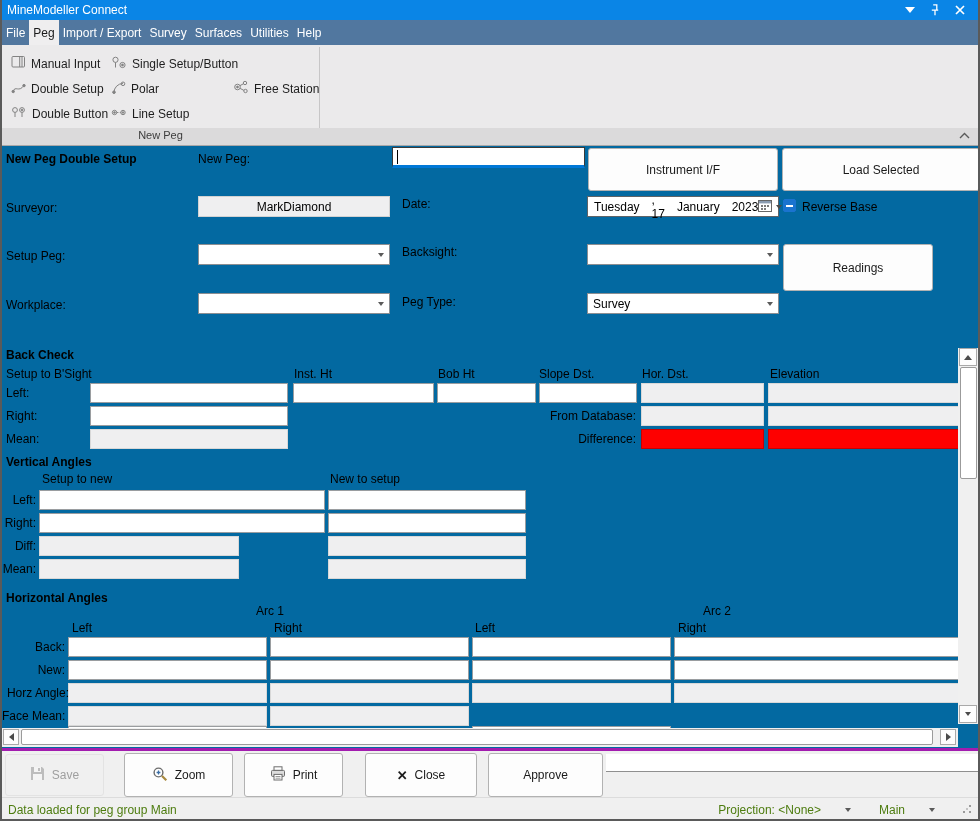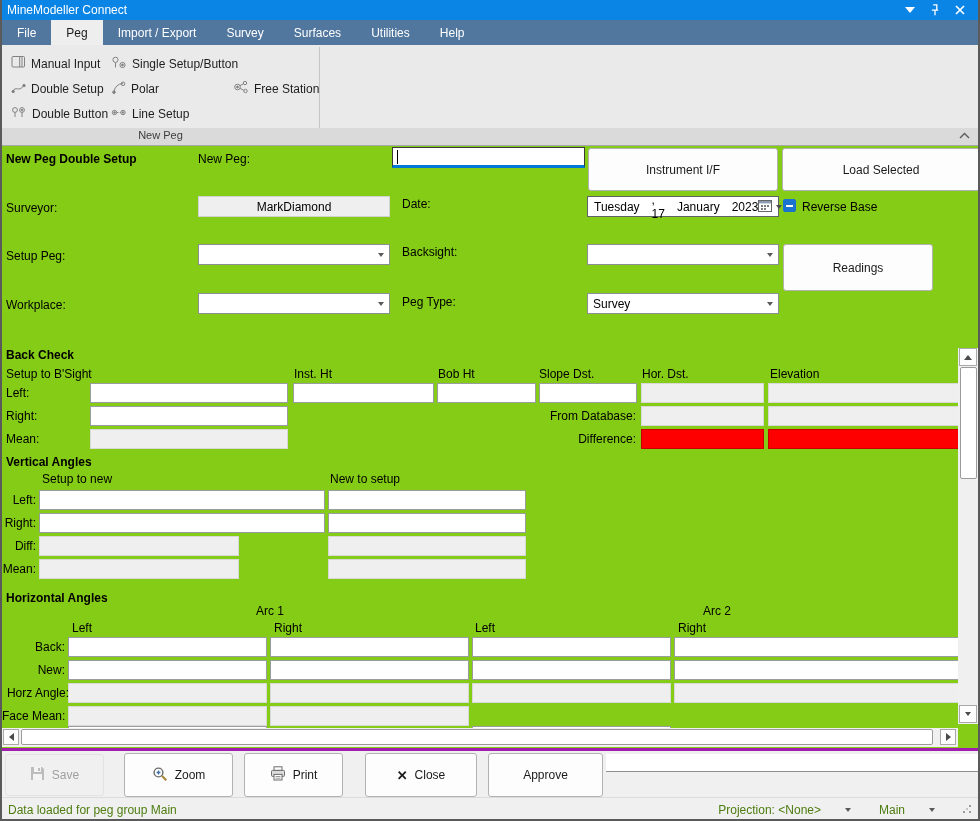--- a/index.html
+++ b/index.html
@@ -5,32 +5,32 @@
   *{margin:0;padding:0;box-sizing:border-box}
   html,body{background:#d4d0c8}
   body{font-family:"Liberation Sans",sans-serif}
   .window{position:relative;width:980px;height:821px;background:#fff;border:2px solid #5a5a5a;border-top:none;overflow:hidden}
   
   .titlebar{height:20px;background:#0a85e6;color:#fff;display:flex;align-items:center;padding:0 5px;font-size:12px}
   .tb-icons{margin-left:auto;display:flex;gap:15px;align-items:center;padding-right:8px}
   .tb-icons>span{display:flex;align-items:center;cursor:default}
   
   .menubar{height:25px;background:#51779f;display:flex;align-items:stretch;font-size:12px;color:#fff}
-  .tab{display:flex;align-items:center;padding:0 15px;cursor:default;white-space:nowrap}
+  .tab{display:flex;align-items:center;padding:0 4px;cursor:default;white-space:nowrap}
   .tab.active{background:#efeeef;color:#1a1a1a}
   
   .ribbon{position:relative;height:101px;background:#ebeaeb;border-bottom:1px solid #a8a7a8;font-size:12px;color:#1e1e1e}
   .rsep{position:absolute;left:317px;top:2px;height:82px;width:1px;background:#c7c6c7}
   .rband{position:absolute;left:0;right:0;bottom:0;height:17px;background:#dbdadb}
   .rband-label{position:absolute;left:0;width:317px;top:1px;text-align:center;font-size:11px;color:#3c3c3c}
   .rbtn{position:absolute;display:flex;align-items:center;gap:5px;height:21px;padding:0 3px;white-space:nowrap}
   .rbtn svg{flex:none}
   .chevup{position:absolute;right:8px;bottom:3px}
   
-  .main{position:relative;height:602px;background:#84cc16;font-size:12px;overflow:hidden}
+  .main{position:relative;height:602px;background:#0369a1;font-size:12px;overflow:hidden}
   .lbl{position:absolute;font-size:12px;color:#000;white-space:nowrap}
   .b{font-weight:bold}
   .r{text-align:right}
   .c{text-align:center}
   input{font:12px "Liberation Sans",sans-serif;outline:none}
   .fw{position:absolute;height:20px;background:#fff;border:1px solid #9a9da0;padding:0 3px;width:100px}
   .fg{position:absolute;height:20px;background:#efeff0;border:1px solid #d8d8d8;padding:0 3px}
   .fr{position:absolute;height:20px;background:#fe0000;border:1px solid #c90000;padding:0 3px}
   .focusin{position:absolute;height:21px;background:#fff;border:1px solid #3a3a3a;border-bottom:3px solid #0078d7;padding:0 3px}
   .caret{position:absolute;left:394px;top:4px;width:1px;height:14px;background:#000}

